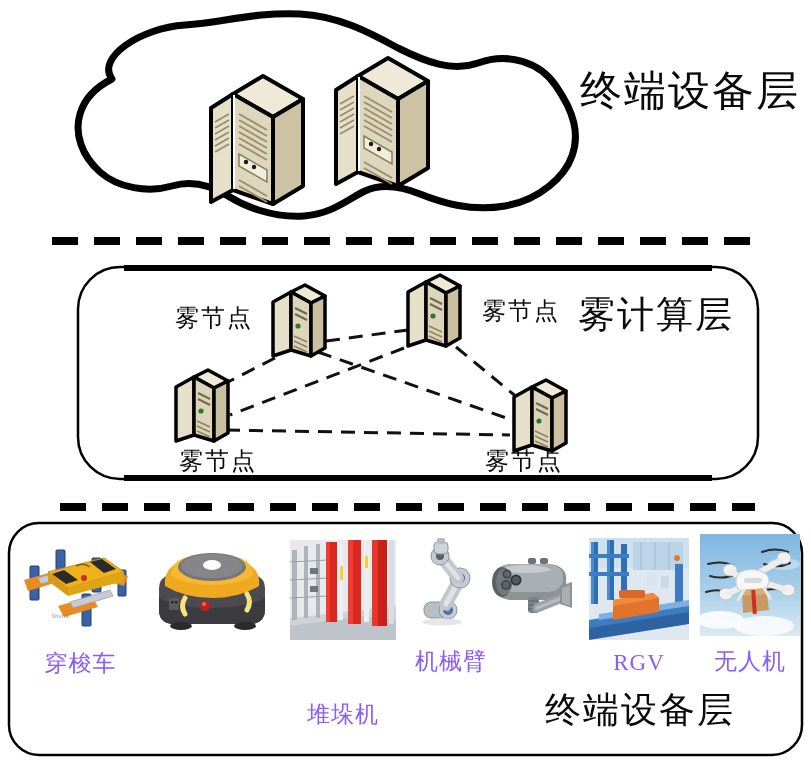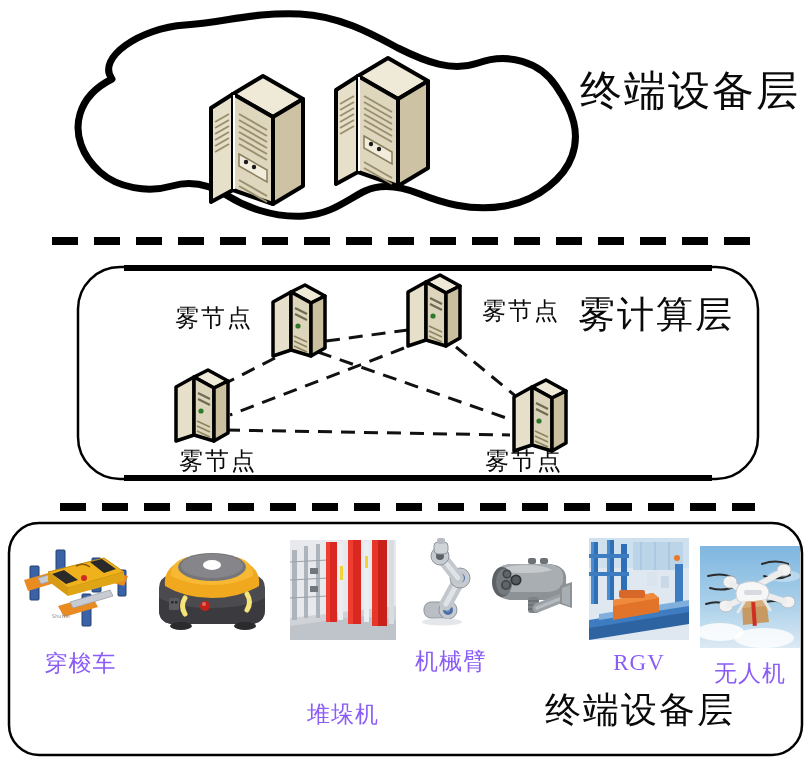--- a/index.html
+++ b/index.html
@@ -499,21 +499,21 @@
           <rect x="30" y="52" width="26" height="8" rx="2" fill="#d7682a"></rect>
 
           <rect x="58" y="34" width="10" height="14" fill="#d9e4ee"></rect>
           <rect x="72" y="38" width="8" height="12" fill="#cad9e6"></rect>
           <circle cx="88" cy="20" r="3" fill="#e87a2c"></circle>
         </svg>
       </div>
       <div class="dev-label" style="left:0;top:112px;width:100px;">RGV</div>
     </div>
 
-    <div class="dev-cell" style="left:700px;top:28px;width:100px;height:150px;">
+    <div class="dev-cell" style="left:700px;top:16px;width:100px;height:150px;">
       <div class="dev-img" style="left:0;top:0;width:100px;height:102px;">
         <svg width="100" height="102" viewBox="0 0 100 102">
           <defs>
             <linearGradient id="sky" x1="0" y1="0" x2="0" y2="1">
               <stop offset="0%" stop-color="#7fb6e0"></stop>
               <stop offset="55%" stop-color="#a8cfe9"></stop>
               <stop offset="100%" stop-color="#dceaf4"></stop>
             </linearGradient>
           </defs>
           <rect width="100" height="102" fill="url(#sky)"></rect>

